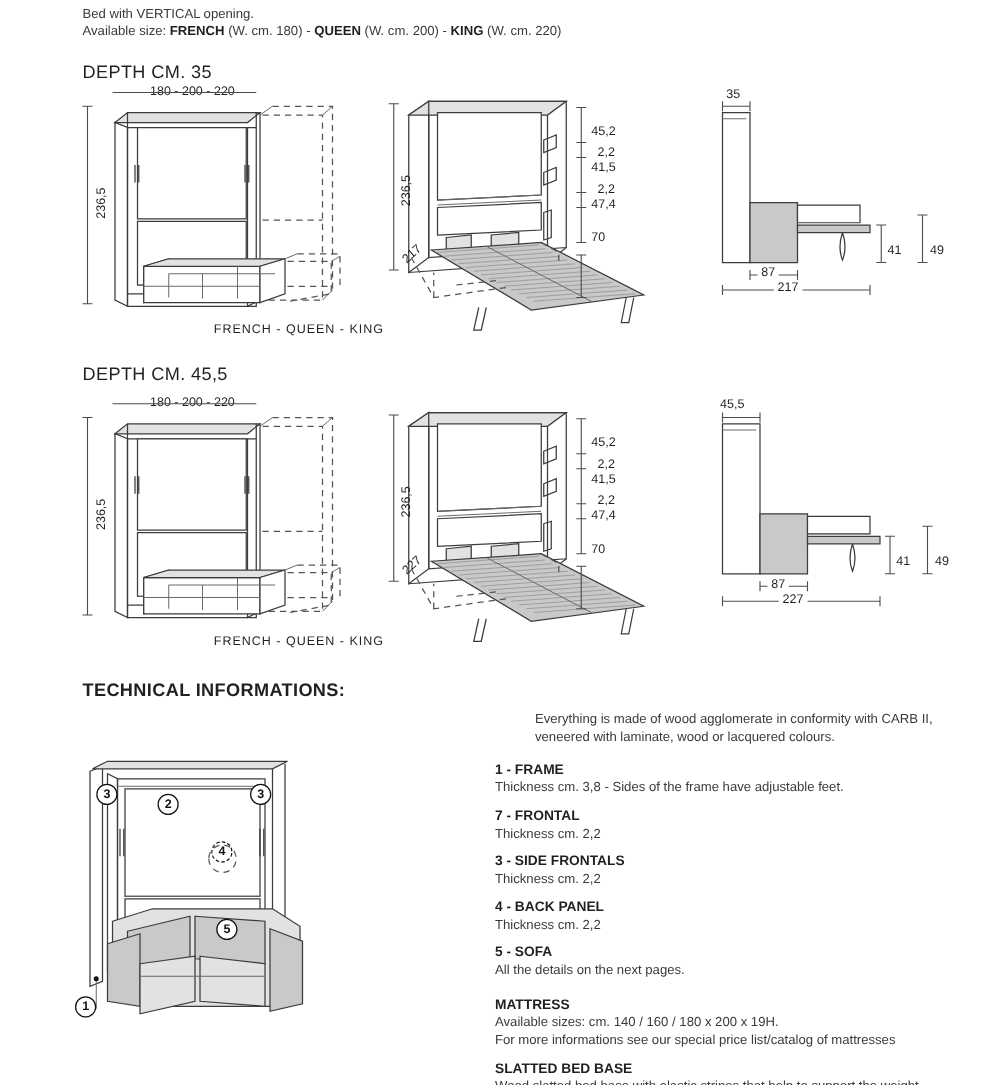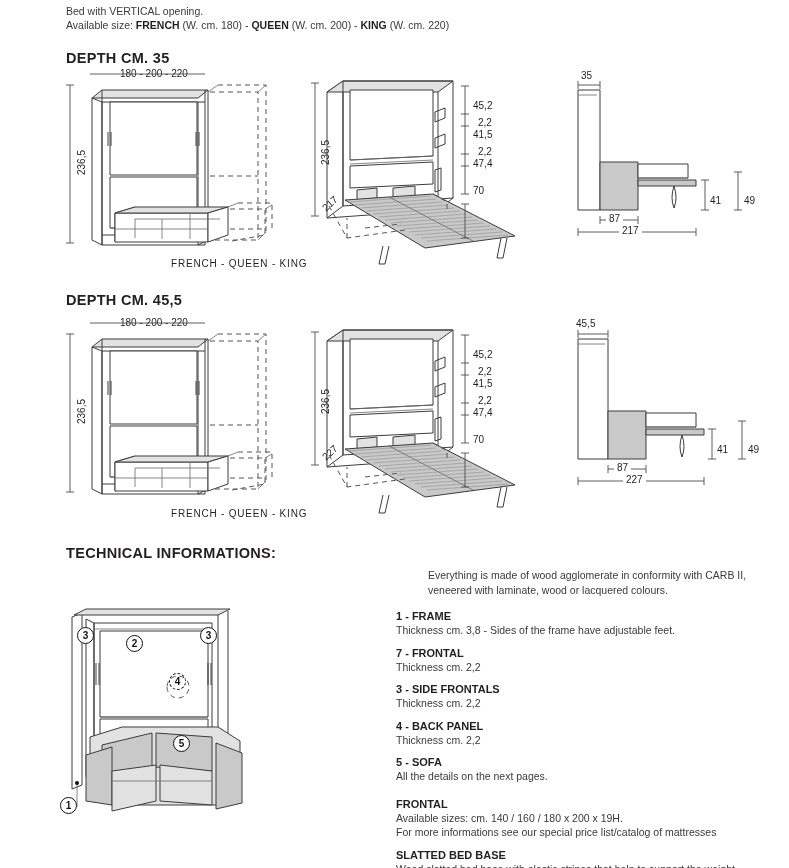--- a/index.html
+++ b/index.html
@@ -11,21 +11,21 @@
     position: relative;
     overflow: hidden;
   }
   .page { position: relative; width: 789px; height: 612px; }
 
   
   .intro { position: absolute; left: 66px; top: 4px; font-size: 10.5px; line-height: 14px; color: #3a3a3a; }
   .intro b { font-weight: bold; color: #231f20; }
 
   
-  .sec-title { position: absolute; font-size: 14.5px; font-weight: bold; letter-spacing: .3px; color: #231f20; }
+  .sec-title { position: absolute; font-size: 14.5px; font-weight: normal; letter-spacing: .3px; color: #231f20; }
 
   
   .lbl { position: absolute; font-size: 10px; color: #231f20; white-space: nowrap; }
   .vlbl { position: absolute; font-size: 10px; color: #231f20; white-space: nowrap;
           transform: rotate(-90deg); transform-origin: left top; }
   .caption { position: absolute; font-size: 10px; letter-spacing: .8px; color: #231f20; white-space: nowrap; margin-left: 44px; }
 
   svg { position: absolute; overflow: visible; }
   .st { fill: none; stroke: #3c3c3c; stroke-width: 1; }
   .st-thin { fill: none; stroke: #6a6a6a; stroke-width: .8; }
@@ -358,21 +358,21 @@
     <div class="ti-item">
       <h4>4 - BACK PANEL</h4>
       <p>Thickness cm. 2,2</p>
     </div>
     <div class="ti-item">
       <h4>5 - SOFA</h4>
       <p>All the details on the next pages.</p>
     </div>
 
     <div class="ti-item ti-gap">
-      <h4>FRONTAL</h4>
+      <h4>MATTRESS</h4>
       <p>Available sizes: cm. 140 / 160 / 180 x 200 x 19H.</p>
       <p>For more informations see our special price list/catalog of mattresses</p>
     </div>
 
     <div class="ti-item">
       <h4>SLATTED BED BASE</h4>
       <p>Wood slatted bed base with elastic stripes that help to support the weight.</p>
 
     </div>
   </div>

